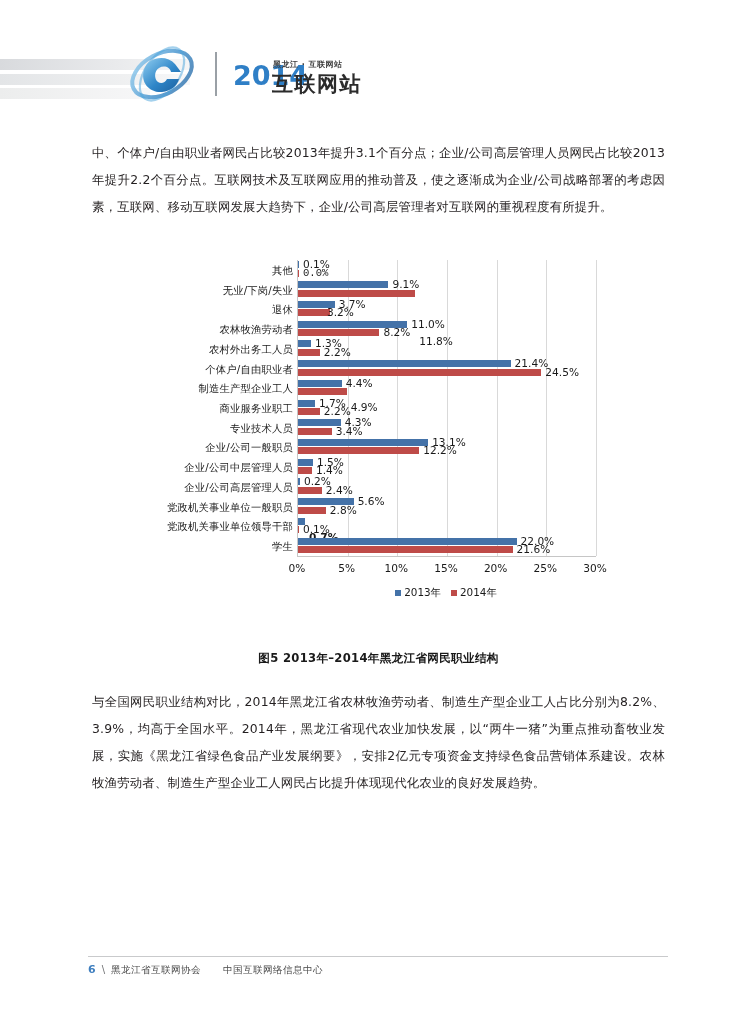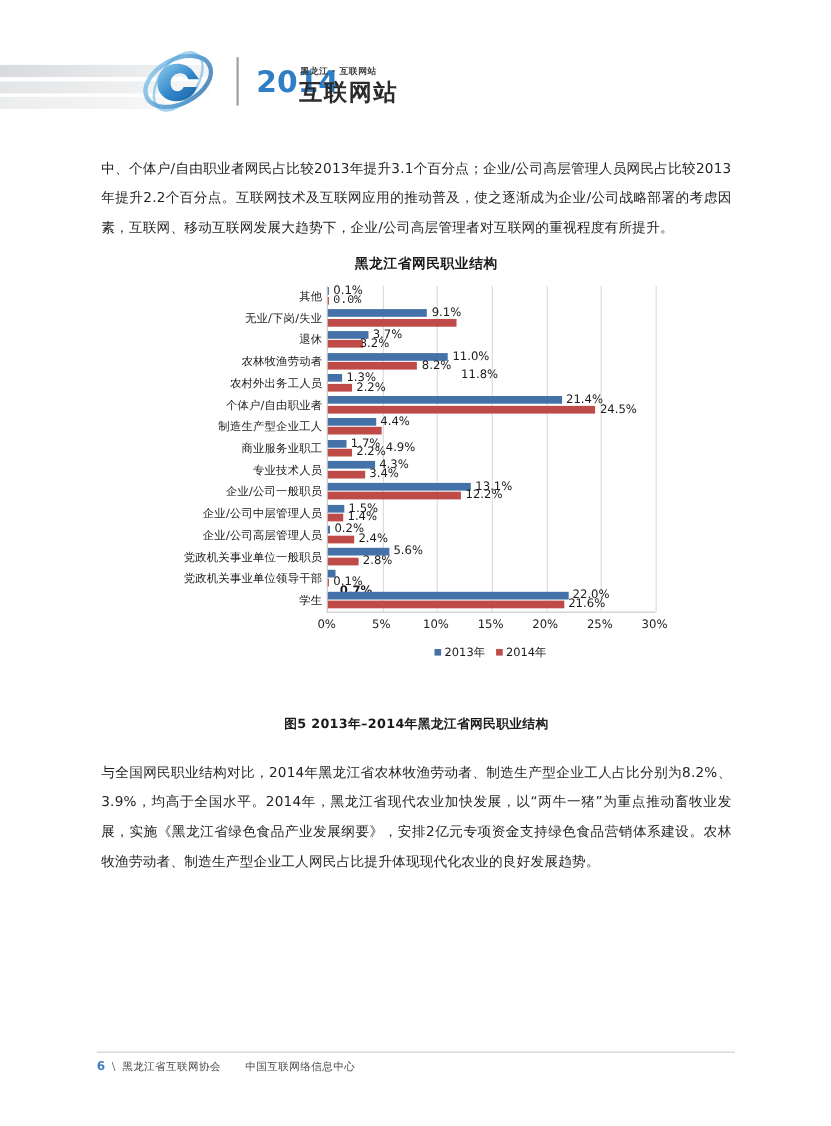--- a/index.html
+++ b/index.html
@@ -269,21 +269,20 @@
 
     <div class="hdr-divider"></div>
     <div class="hdr-year">2014</div>
     <div class="hdr-sub">黑龙江 · 互联网站</div>
     <div class="hdr-main">互联网站</div>
   </div>
 
   <div class="para para-top">中、个体户/自由职业者网民占比较2013年提升3.1个百分点；企业/公司高层管理人员网民占比较2013年提升2.2个百分点。互联网技术及互联网应用的推动普及，使之逐渐成为企业/公司战略部署的考虑因素，互联网、移动互联网发展大趋势下，企业/公司高层管理者对互联网的重视程度有所提升。</div>
 
   <div class="chart-wrap">
-    <div class="chart-title">黑龙江省网民职业结构</div>
     <div class="plot-area">
       <div class="cat-col" id="cat-col">
           <div class="cat-row" style="top: 3.86667px;">其他</div>
           <div class="cat-row" style="top: 23.6px;">无业/下岗/失业</div>
           <div class="cat-row" style="top: 43.3333px;">退休</div>
           <div class="cat-row" style="top: 63.0667px;">农林牧渔劳动者</div>
           <div class="cat-row" style="top: 82.8px;">农村外出务工人员</div>
           <div class="cat-row" style="top: 102.533px;">个体户/自由职业者</div>
           <div class="cat-row" style="top: 122.267px;">制造生产型企业工人</div>
           <div class="cat-row" style="top: 142px;">商业服务业职工</div>

